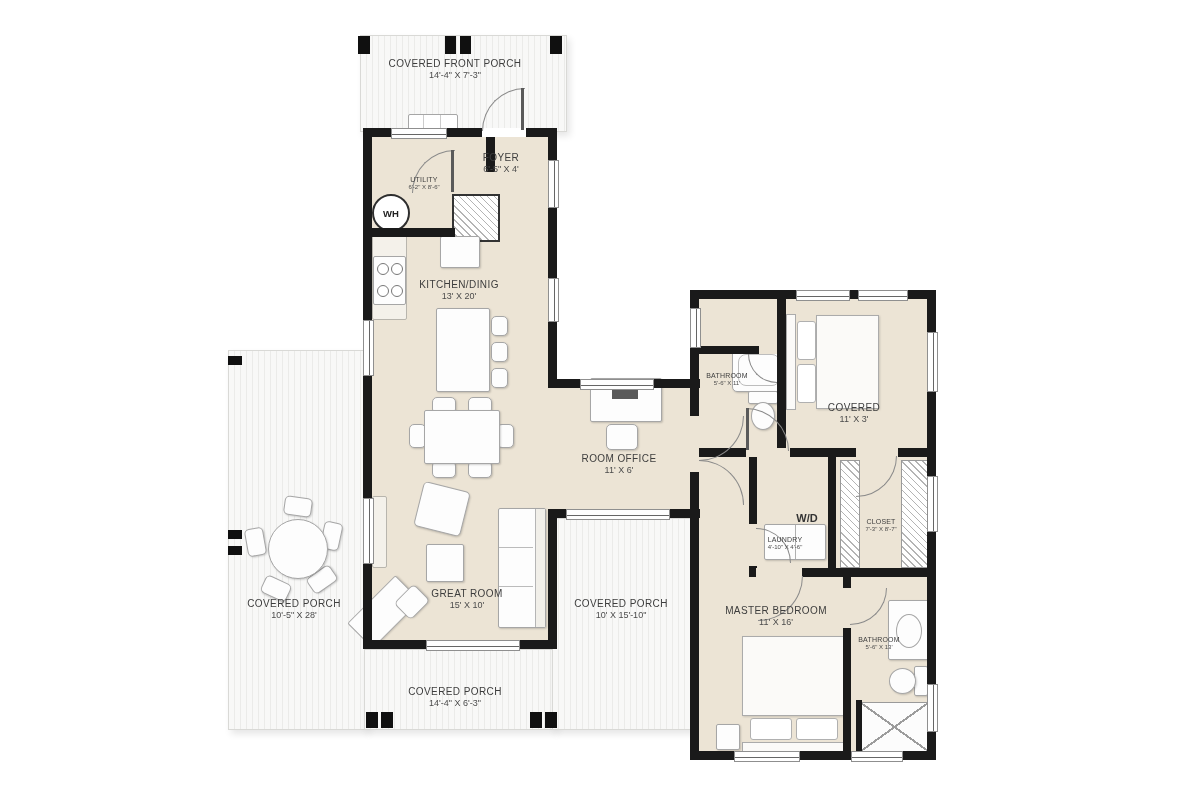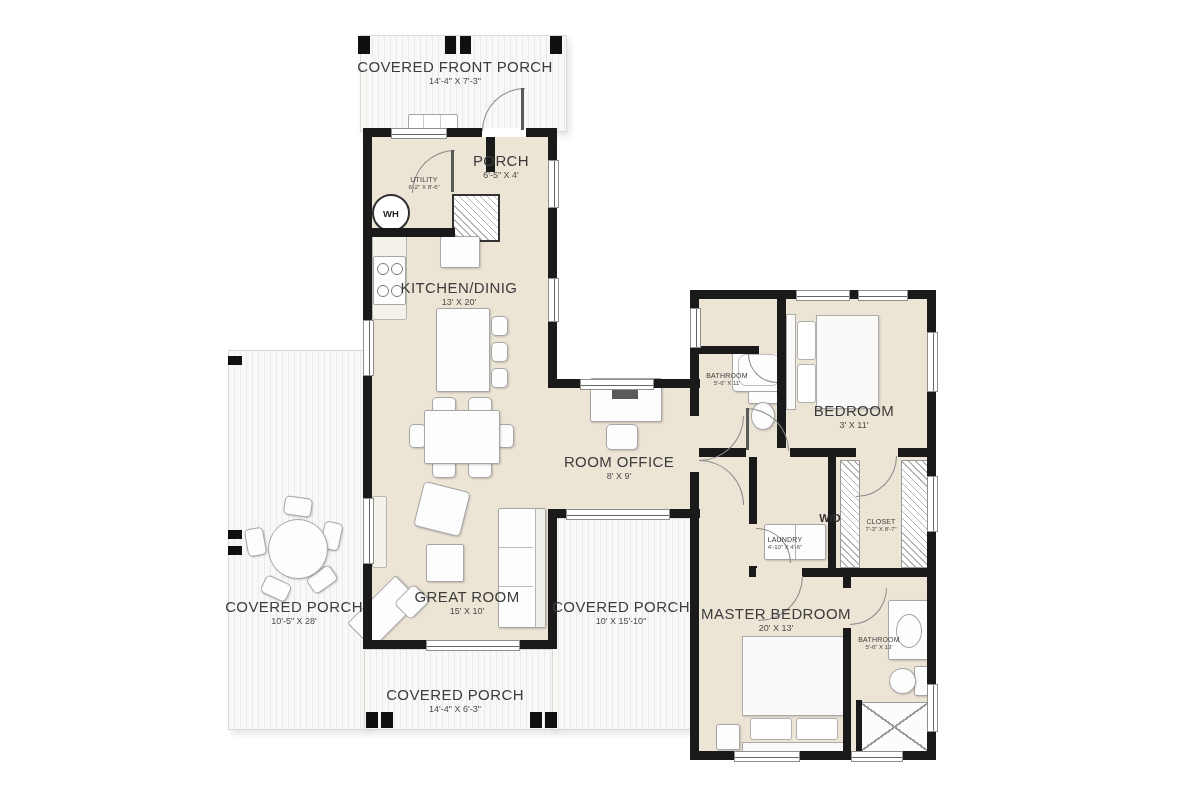--- a/index.html
+++ b/index.html
@@ -26,21 +26,21 @@
   .round{border-radius:50%}
   .ctr{background:#f4f1ea;border-color:#b8b5ad;box-shadow:none}
   .hatch{position:absolute;background:repeating-linear-gradient(45deg,#fff 0,#fff 4px,#b4b4b4 4px,#b4b4b4 5px);border:1px solid #9a9a9a}
   .shower-hatch{position:absolute;border:1px solid #9a9a9a;background:
      linear-gradient(to top right,transparent calc(50% - 1px),#9c9c9c calc(50% - 1px),#9c9c9c calc(50% + 1px),transparent calc(50% + 1px)),
      linear-gradient(to bottom right,transparent calc(50% - 1px),#9c9c9c calc(50% - 1px),#9c9c9c calc(50% + 1px),transparent calc(50% + 1px)),#fcfcfc}
   .wh-circle{position:absolute;border:2px solid #2e2e2e;border-radius:50%;background:#fff;
      display:flex;align-items:center;justify-content:center;font-size:9.5px;font-weight:bold;color:#222}
   .burner{position:absolute;border:1px solid #777;border-radius:50%;background:#fff}
   .lbl{position:absolute;transform:translateX(-50%);text-align:center;white-space:nowrap;color:#3d3d3d}
-  .lbl .nm{display:block;font-size:15px;letter-spacing:.4px}
+  .lbl .nm{display:block;font-size:10px;letter-spacing:.4px}
   .lbl .dm{display:block;font-size:9px;margin-top:1px;color:#4c4c4c}
   .lbl.sm .nm{font-size:7px;letter-spacing:.2px}
   .lbl.sm .dm{font-size:6px}
   .lbl.wd{font-size:11px;font-weight:bold;color:#333}
   .pillow{position:absolute;background:#fff;border:1px solid #b0b0b0;border-radius:3px}
   .bedpart{position:absolute;background:#fbfaf8;border:1px solid #ababab}
 </style>
 </head>
 <body>
 
@@ -212,44 +212,44 @@
   <div class="arc arc-tl" style="left:856px;top:456px;width:40px;height:40px"></div>
   <div class="arc arc-tl" style="left:758px;top:576px;width:44px;height:44px"></div>
   <div class="arc arc-tl" style="left:850px;top:588px;width:36px;height:36px"></div>
   <div class="arc arc-bl" style="left:756px;top:528px;width:34px;height:34px"></div>
 
   <div class="lbl" style="left:455px;top:58px">
     <span class="nm">COVERED FRONT PORCH</span>
     <span class="dm">14'-4" X 7'-3"</span>
   </div>
   <div class="lbl" style="left:501px;top:152px">
-    <span class="nm">PORCH</span>
+    <span class="nm">FOYER</span>
     <span class="dm">6'-5" X 4'</span>
   </div>
   <div class="lbl sm" style="left:424px;top:176px">
     <span class="nm">UTILITY</span>
     <span class="dm">6'-2" X 8'-6"</span>
   </div>
   <div class="lbl" style="left:459px;top:279px">
     <span class="nm">KITCHEN/DINIG</span>
     <span class="dm">13' X 20'</span>
   </div>
   <div class="lbl sm" style="left:727px;top:372px">
     <span class="nm">BATHROOM</span>
     <span class="dm">5'-6" X 11'</span>
   </div>
   <div class="lbl" style="left:854px;top:402px">
-    <span class="nm">BEDROOM</span>
-    <span class="dm">3' X 11'</span>
+    <span class="nm">COVERED</span>
+    <span class="dm">11' X 3'</span>
   </div>
   <div class="lbl" style="left:619px;top:453px">
     <span class="nm">ROOM OFFICE</span>
-    <span class="dm">8' X 9'</span>
-  </div>
-  <div class="lbl wd" style="left:830px;top:512px">
+    <span class="dm">11' X 6'</span>
+  </div>
+  <div class="lbl wd" style="left:807px;top:512px">
     <span>W/D</span>
   </div>
   <div class="lbl sm" style="left:785px;top:536px">
     <span class="nm">LAUNDRY</span>
     <span class="dm">4'-10" X 4'-6"</span>
   </div>
   <div class="lbl sm" style="left:881px;top:518px">
     <span class="nm">CLOSET</span>
     <span class="dm">7'-3" X 8'-7"</span>
   </div>
@@ -260,21 +260,21 @@
   <div class="lbl" style="left:294px;top:598px">
     <span class="nm">COVERED PORCH</span>
     <span class="dm">10'-5" X 28'</span>
   </div>
   <div class="lbl" style="left:621px;top:598px">
     <span class="nm">COVERED PORCH</span>
     <span class="dm">10' X 15'-10"</span>
   </div>
   <div class="lbl" style="left:776px;top:605px">
     <span class="nm">MASTER BEDROOM</span>
-    <span class="dm">20' X 13'</span>
+    <span class="dm">11' X 16'</span>
   </div>
   <div class="lbl sm" style="left:879px;top:636px">
     <span class="nm">BATHROOM</span>
     <span class="dm">5'-6" X 13'</span>
   </div>
   <div class="lbl" style="left:455px;top:686px">
     <span class="nm">COVERED PORCH</span>
     <span class="dm">14'-4" X 6'-3"</span>
   </div>
 

